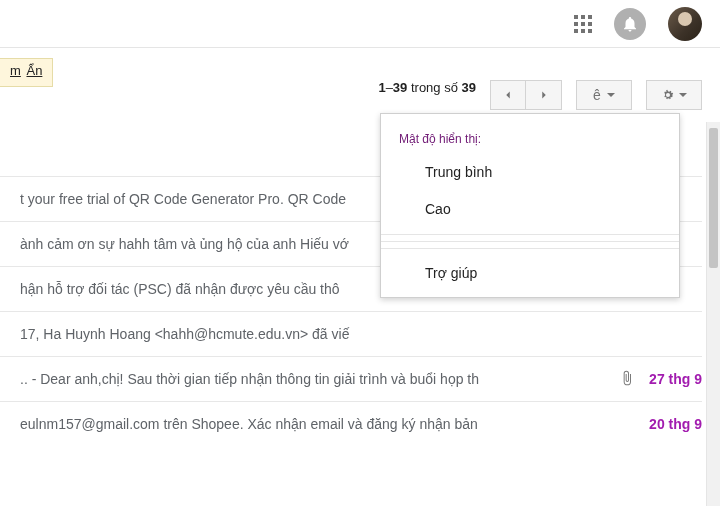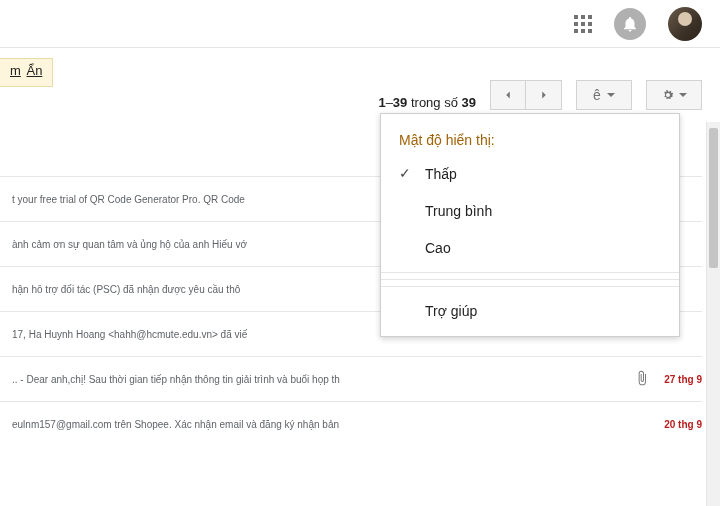--- a/index.html
+++ b/index.html
@@ -67,21 +67,21 @@
     color: #222;
   }
   .yellow-tab .u1 { text-decoration: underline; margin-right: 2px; }
   .yellow-tab .u2 { text-decoration: underline; }
 
   
   .toolbar {
     position: absolute;
     top: 80px; right: 18px;
     display: flex;
-    align-items: flex-end;
+    align-items: flex-start;
     gap: 14px;
   }
   .count { color: #212121; font-size: 13px; }
   .count b { font-weight: 700; }
   .btn-group { display: flex; }
   .tbtn {
     background: #f5f5f5;
     border: 1px solid #d3d3d3;
     height: 30px;
     display: flex; align-items: center; justify-content: center;
@@ -107,22 +107,22 @@
     left: 380px;
     width: 300px;
     background: #fff;
     border: 1px solid #cfcfcf;
     box-shadow: 0 2px 6px rgba(0,0,0,.18);
     z-index: 20;
     padding: 8px 0 6px;
   }
   .menu .hdr {
     padding: 10px 18px 8px;
-    font-size: 14px;
-    color: #a16207;
+    font-size: 12px;
+    color: #701a75;
   }
   .menu .item {
     padding: 10px 18px 10px 44px;
     font-size: 14px;
     color: #222;
     cursor: pointer;
     position: relative;
     line-height: 1.2;
   }
   .menu .item.checked::before {
@@ -146,28 +146,28 @@
     position: absolute;
     top: 176px;
     left: 0; right: 18px;
     z-index: 1;
   }
   .row {
     border-top: 1px solid #e7e7e7;
     height: 45px;
     display: flex;
     align-items: center;
-    padding-left: 12px;
-    font-size: 10px;
+    padding-left: 20px;
+    font-size: 14px;
     color: #5f6368;
     white-space: nowrap;
     overflow: hidden;
   }
   .row .txt { flex: 1; overflow: hidden; text-overflow: clip; }
-  .row .date { color: #b91c1c; margin-left: 14px; font-weight: 700; }
+  .row .date { color: #a21caf; margin-left: 14px; font-weight: 700; }
   .row .clip svg { width: 16px; height: 16px; fill: #7a7a7a; margin-left: 8px; }
 
   
   .scroll {
     position: absolute;
     top: 122px; bottom: 0; right: 0;
     width: 14px;
     background: #f1f1f1;
     border-left: 1px solid #e5e5e5;
   }
@@ -230,35 +230,34 @@
   <div class="tbtn gear">
     <svg viewBox="0 0 24 24">
         <path d="M19.4 13l.6-1-.6-1 1.5-1.2-1-1.7-1.9.5-.8-.8.5-1.9-1.7-1-1.2 1.5-1-.6-1 .6L10.6 3l-1.7 1 .5 1.9-.8.8-1.9-.5-1 1.7L7.2 11l-.6 1 .6 1-1.5 1.2 1 1.7 1.9-.5.8.8-.5 1.9 1.7 1 1.2-1.5 1 .6 1-.6 1.2 1.5 1.7-1-.5-1.9.8-.8 1.9.5 1-1.7L19.4 13zM12 15.5A3.5 3.5 0 1 1 12 8.5a3.5 3.5 0 0 1 0 7z"></path>
       </svg>
     <span class="caret"></span>
   </div>
 </div>
 
 <div class="menu">
   <div class="hdr">Mật độ hiển thị:</div>
-  <div class="item checked"><span>Thấp</span></div>
   <div class="item"><span>Trung bình</span></div>
   <div class="item"><span>Cao</span></div>
   <div class="sep"></div>
   <div class="sep"></div>
   <div class="sep"></div>
   <div class="item"><span>Trợ giúp</span></div>
 </div>
 
 <div class="list">
   <div class="row">
     <span class="txt">t your free trial of QR Code Generator Pro. QR Code</span>
   </div>
   <div class="row">
-    <span class="txt">ành cảm ơn sự quan tâm và ủng hộ của anh Hiếu vớ</span>
+    <span class="txt">ành cảm ơn sự hahh tâm và ủng hộ của anh Hiếu vớ</span>
   </div>
   <div class="row">
     <span class="txt">hận hỗ trợ đối tác (PSC) đã nhận được yêu cầu thô</span>
   </div>
   <div class="row">
     <span class="txt">17, Ha Huynh Hoang &lt;hahh@hcmute.edu.vn&gt; đã viế</span>
   </div>
   <div class="row">
     <span class="txt">.. - Dear anh,chị! Sau thời gian tiếp nhận thông tin giải trình và buổi họp th</span>
     <span class="clip"><svg viewBox="0 0 24 24">

